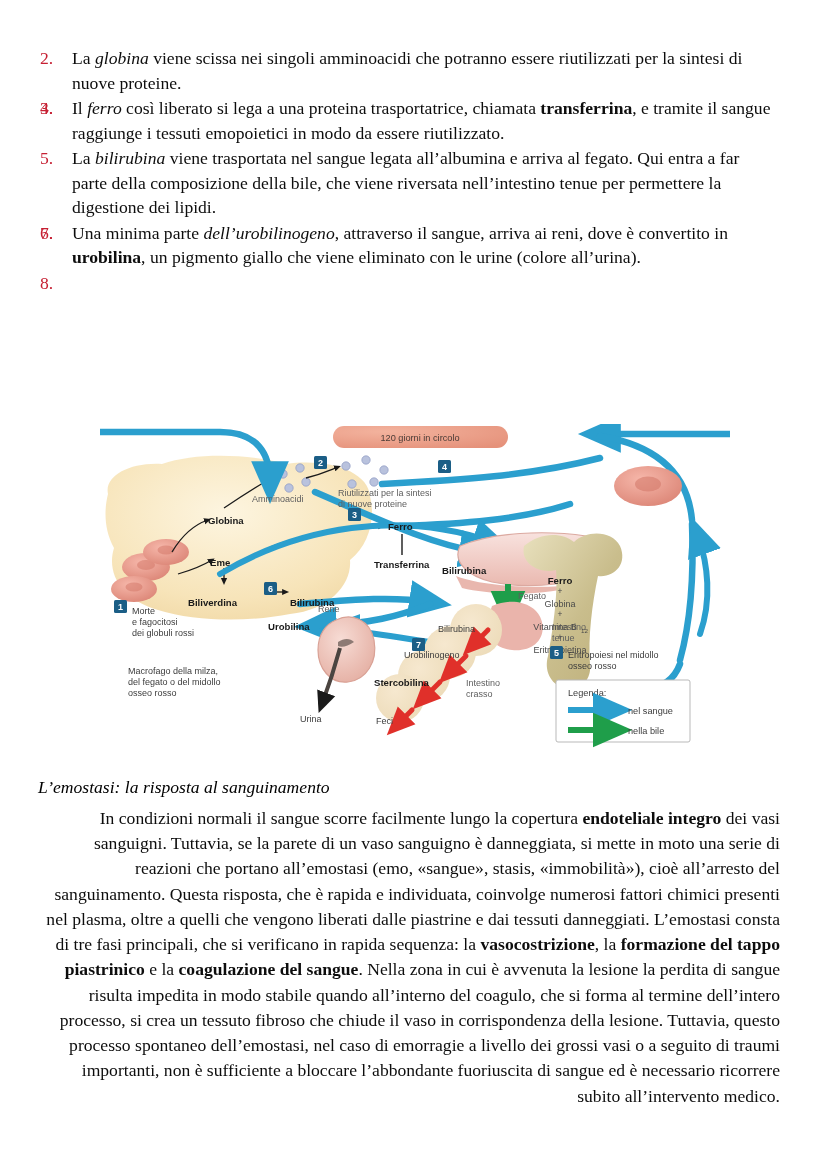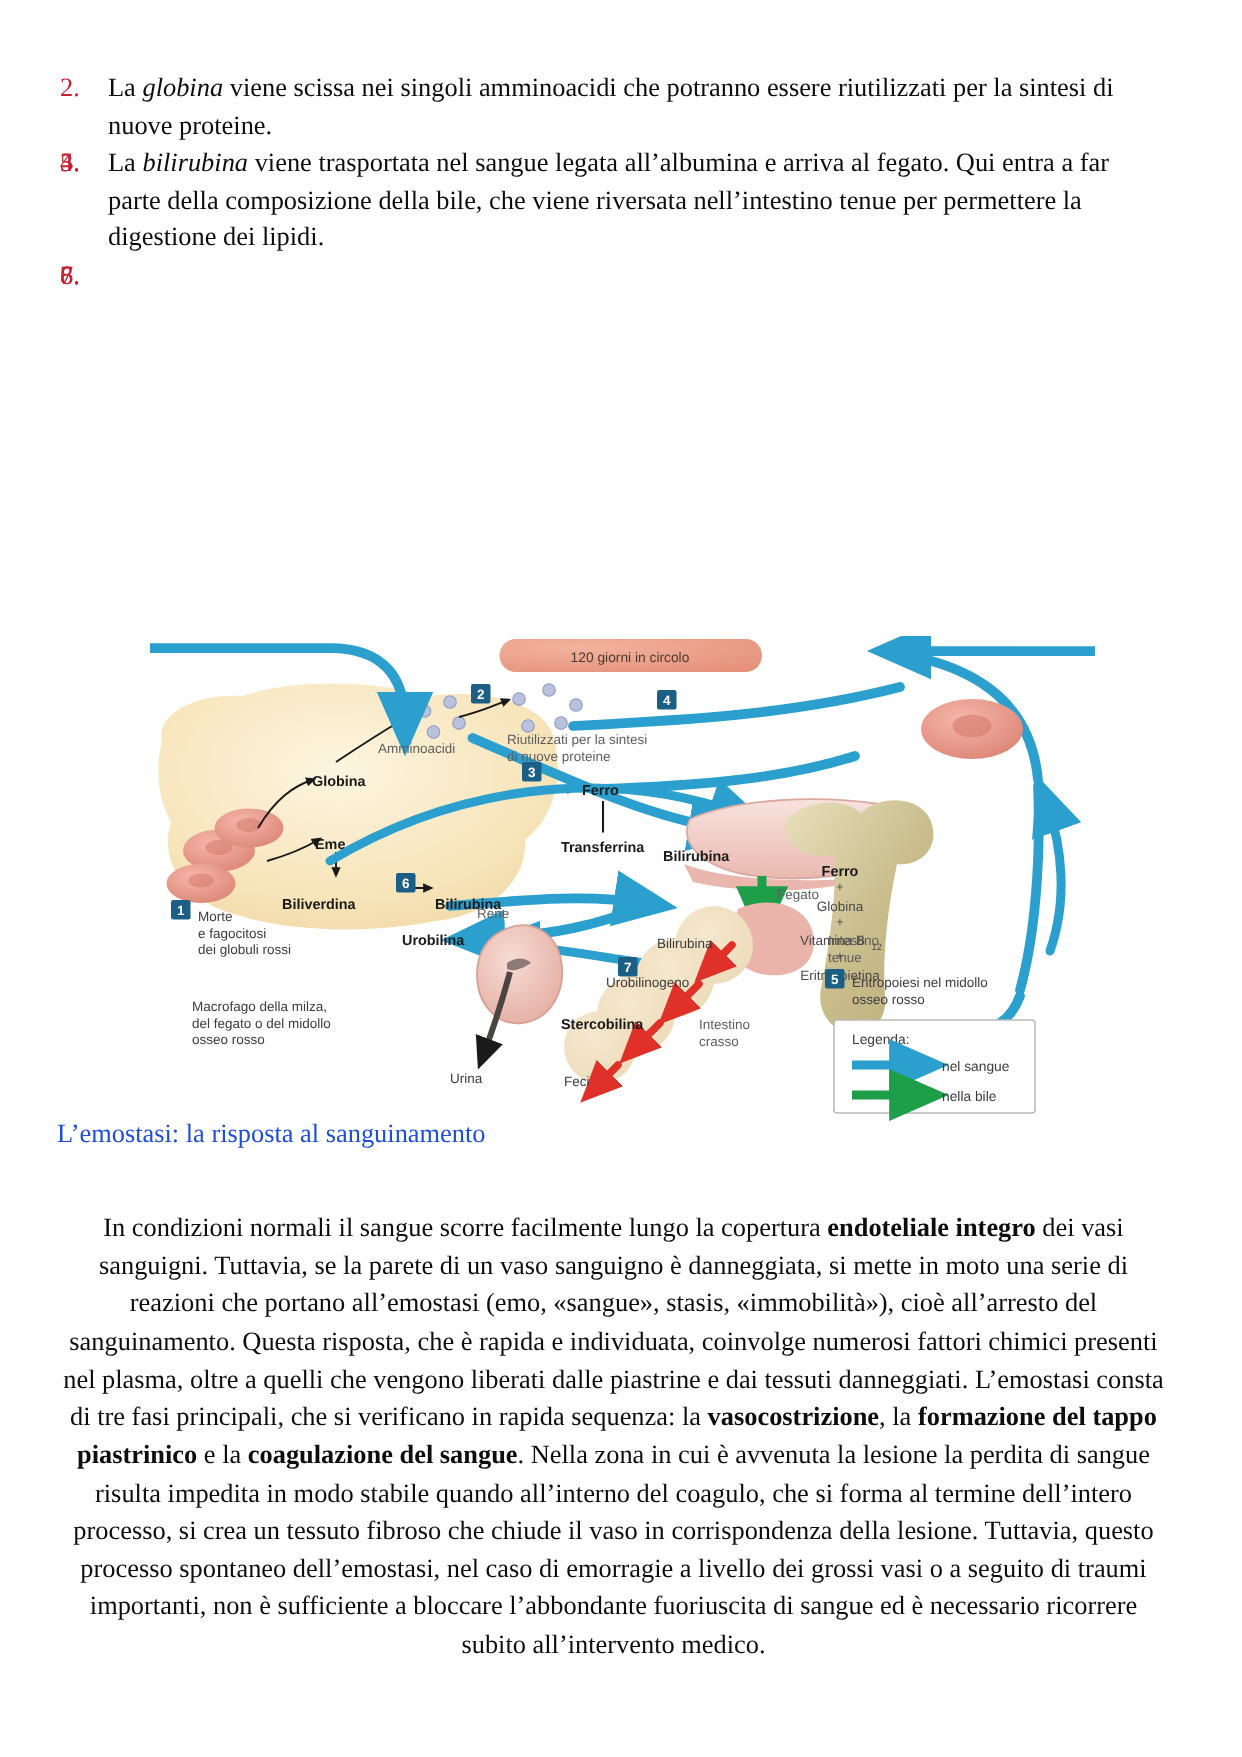--- a/index.html
+++ b/index.html
@@ -28,41 +28,41 @@
   
   .figure {
     position: absolute;
     left: 100px; top: 424px;
     width: 630px; height: 330px;
   }
   .fig-svg { display:block; width:630px; height:330px; }
 
   
   .section-head {
-    position:absolute; left:38px; top:744px;
-    font-size:17.6px; color:#1d4ed8; line-height:1.3;
+    position:absolute; left:38px; top:776px;
+    font-size:17.6px; color:#000000; line-height:1.3;font-style:italic;
   }
   .body-par {
     position:absolute; left:38px; top:806px; width:742px;
-    font-size:17.6px; line-height:1.435; text-align:center;
+    font-size:17.6px; line-height:1.435; text-align:right;
   }
   .body-par b { font-weight:bold; }
 </style>
 </head>
 <body>
 
 <div class="page">
 
   <ul class="list" id="numbered-list">
       <li class="li"><span class="num">2.</span><span>  La <i>globina</i> viene scissa nei singoli amminoacidi che potranno essere riutilizzati per la sintesi di nuove proteine.</span></li>
       <li class="li"><span class="num">3.</span></li>
-      <li class="li"><span class="num">4.</span></li>
+      <li class="li"><span class="num">4.</span><span>Il <i>ferro</i> così liberato si lega a una proteina trasportatrice, chiamata <b>transferrina</b>, e tramite il sangue raggiunge i tessuti emopoietici in modo da essere riutilizzato.</span></li>
       <li class="li"><span class="num">5.</span><span>La <i>bilirubina</i> viene trasportata nel sangue legata all’albumina e arriva al fegato. Qui entra a far parte della composizione della bile, che viene riversata nell’intestino tenue per permettere la digestione dei lipidi.</span></li>
       <li class="li"><span class="num">6.</span></li>
-      <li class="li"><span class="num">7.</span></li>
+      <li class="li"><span class="num">7.</span><span>Una minima parte <i>dell’urobilinogeno</i>, attraverso il sangue, arriva ai reni, dove è convertito in <b>urobilina</b>, un pigmento giallo che viene eliminato con le urine (colore all’urina).</span></li>
       <li class="li"><span class="num">8.</span></li>
     </ul>
 
   <div class="figure">
     <svg class="fig-svg" viewBox="0 0 630 330" xmlns="http://www.w3.org/2000/svg">
       <defs>
         <marker id="mBlue" markerWidth="7" markerHeight="7" refX="3.2" refY="3.5" orient="auto">
           <path d="M0,0.6 L6.6,3.5 L0,6.4 Z" fill="#2b9fce"></path>
         </marker>
         <marker id="mGreen" markerWidth="7" markerHeight="7" refX="3.2" refY="3.5" orient="auto">

